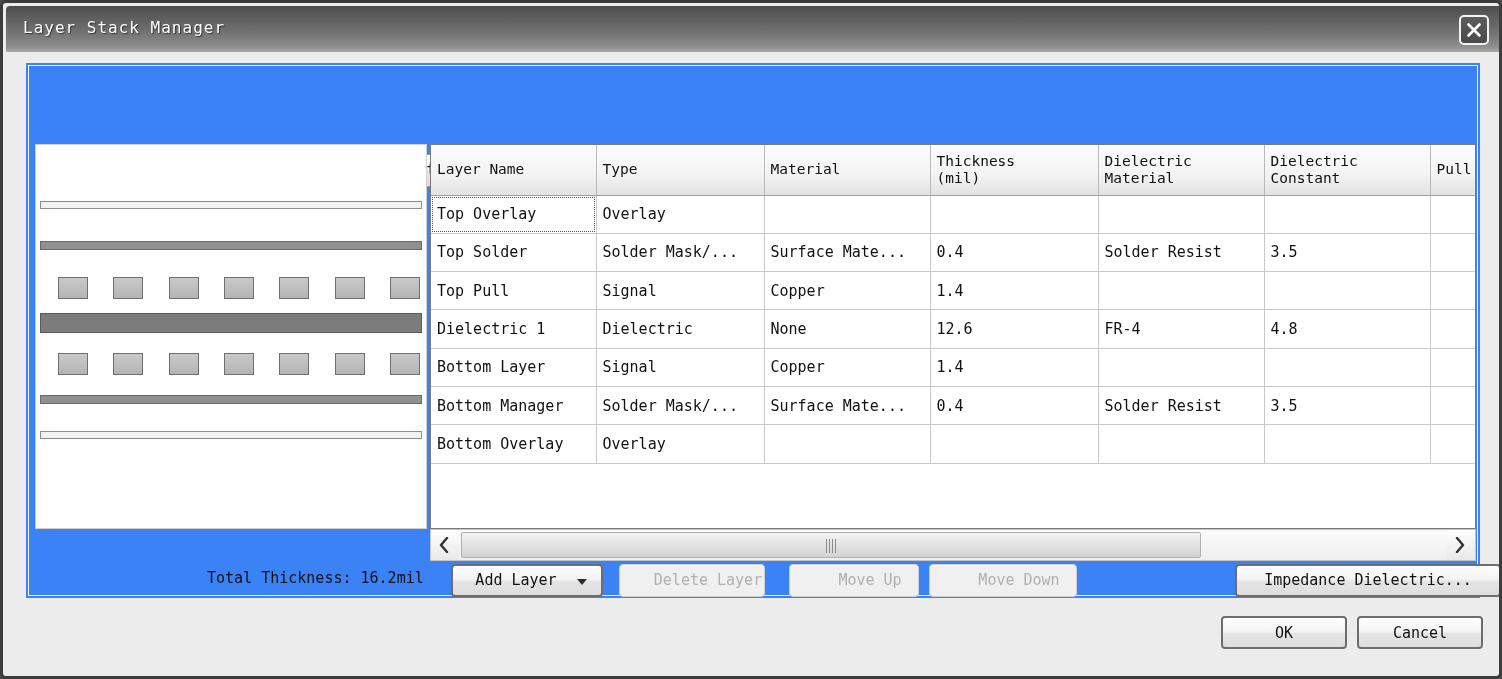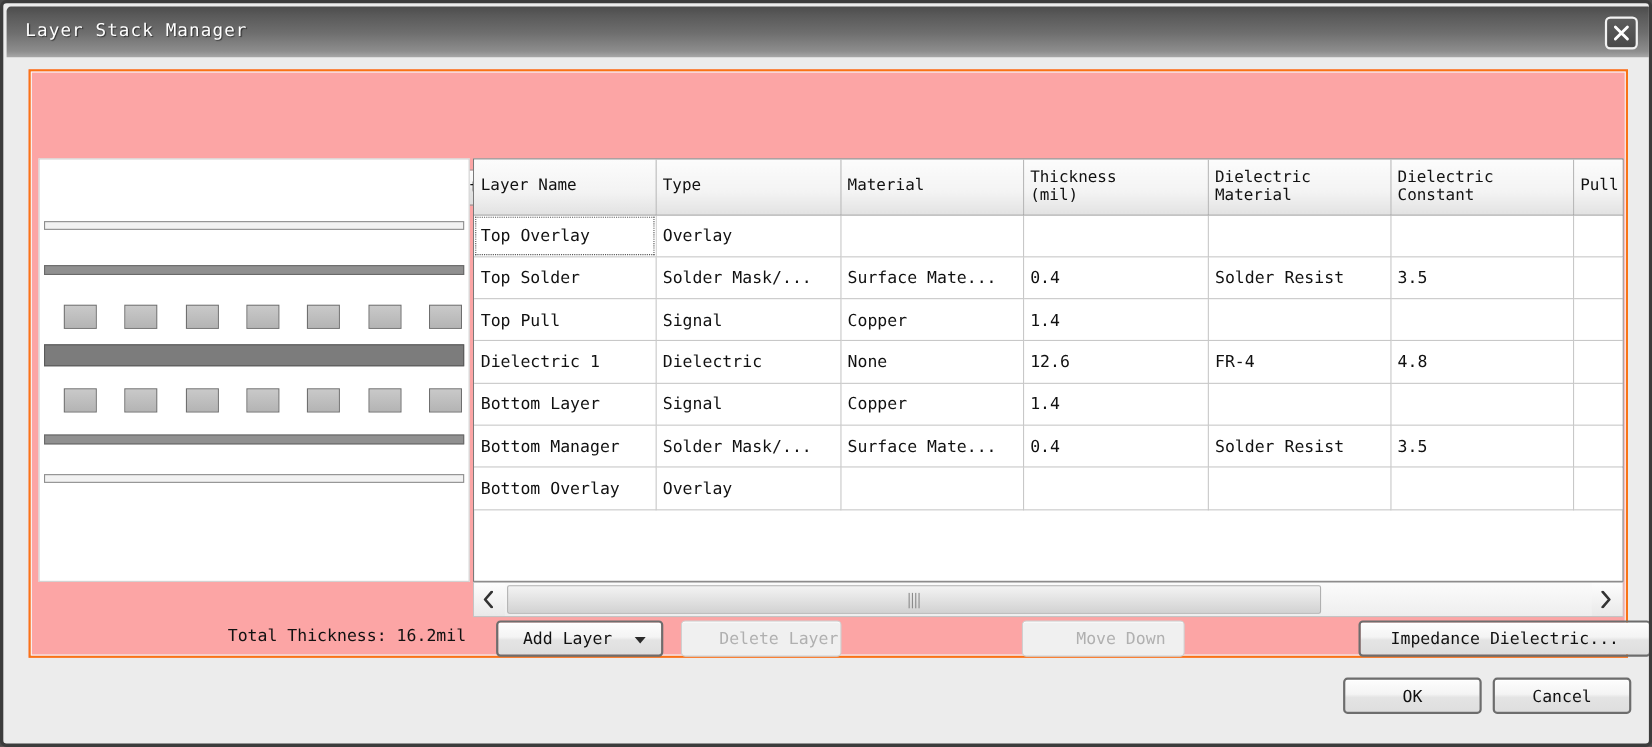--- a/index.html
+++ b/index.html
@@ -34,22 +34,22 @@
     position:absolute;right:13px;top:9px;width:30px;height:30px;
     border:2px solid #f2f2f2;border-radius:5px;
     background:linear-gradient(to bottom,#5d5d5d,#4a4a4a);
     box-sizing:border-box;cursor:pointer;
   }
   .close-btn svg{position:absolute;left:4px;top:4px;}
   
   .panel{
     position:absolute;left:23px;top:60px;width:1454px;height:535px;
     box-sizing:border-box;
-    border:2px solid #f97316;
-    background:#fca5a5;
+    border:2px solid #3b82f6;
+    background:#3b82f6;
   }
   .panel-inner{
     position:absolute;left:0;top:0;right:0;bottom:0;
     border:1px solid #f7f7f7;
   }
   
   .toolbar{position:absolute;left:0;top:0;width:100%;height:68px;}
   .btn{
     position:absolute;box-sizing:border-box;
     background:linear-gradient(to bottom,#fdfdfd 0%,#f4f4f4 45%,#e4e4e4 55%,#dedede 100%);
@@ -386,20 +386,23 @@
 
       <div class="btn dark" style="left:422px;top:3px;width:152px;height:33px;line-height:29px;">
         <span class="lbl" style="padding-right:22px;box-sizing:border-box;">Add Layer</span>
         <span class="caret" style="right:14px;top:13px;"></span>
       </div>
 
       <div class="btn disabled" style="left:590px;top:3px;width:146px;height:33px;line-height:31px;">
         <span class="lbl">Delete Layer</span>
       </div>
 
+      <div class="btn disabled" style="left:760px;top:3px;width:130px;height:33px;line-height:31px;">
+        <span class="lbl">Move Up</span>
+      </div>
 
       <div class="btn disabled" style="left:900px;top:3px;width:148px;height:33px;line-height:31px;">
         <span class="lbl">Move Down</span>
       </div>
 
 
       <div class="btn dark" style="left:1206px;top:3px;width:266px;height:33px;line-height:29px;">
         <span class="lbl">Impedance Dielectric...</span>
       </div>
     </div>

